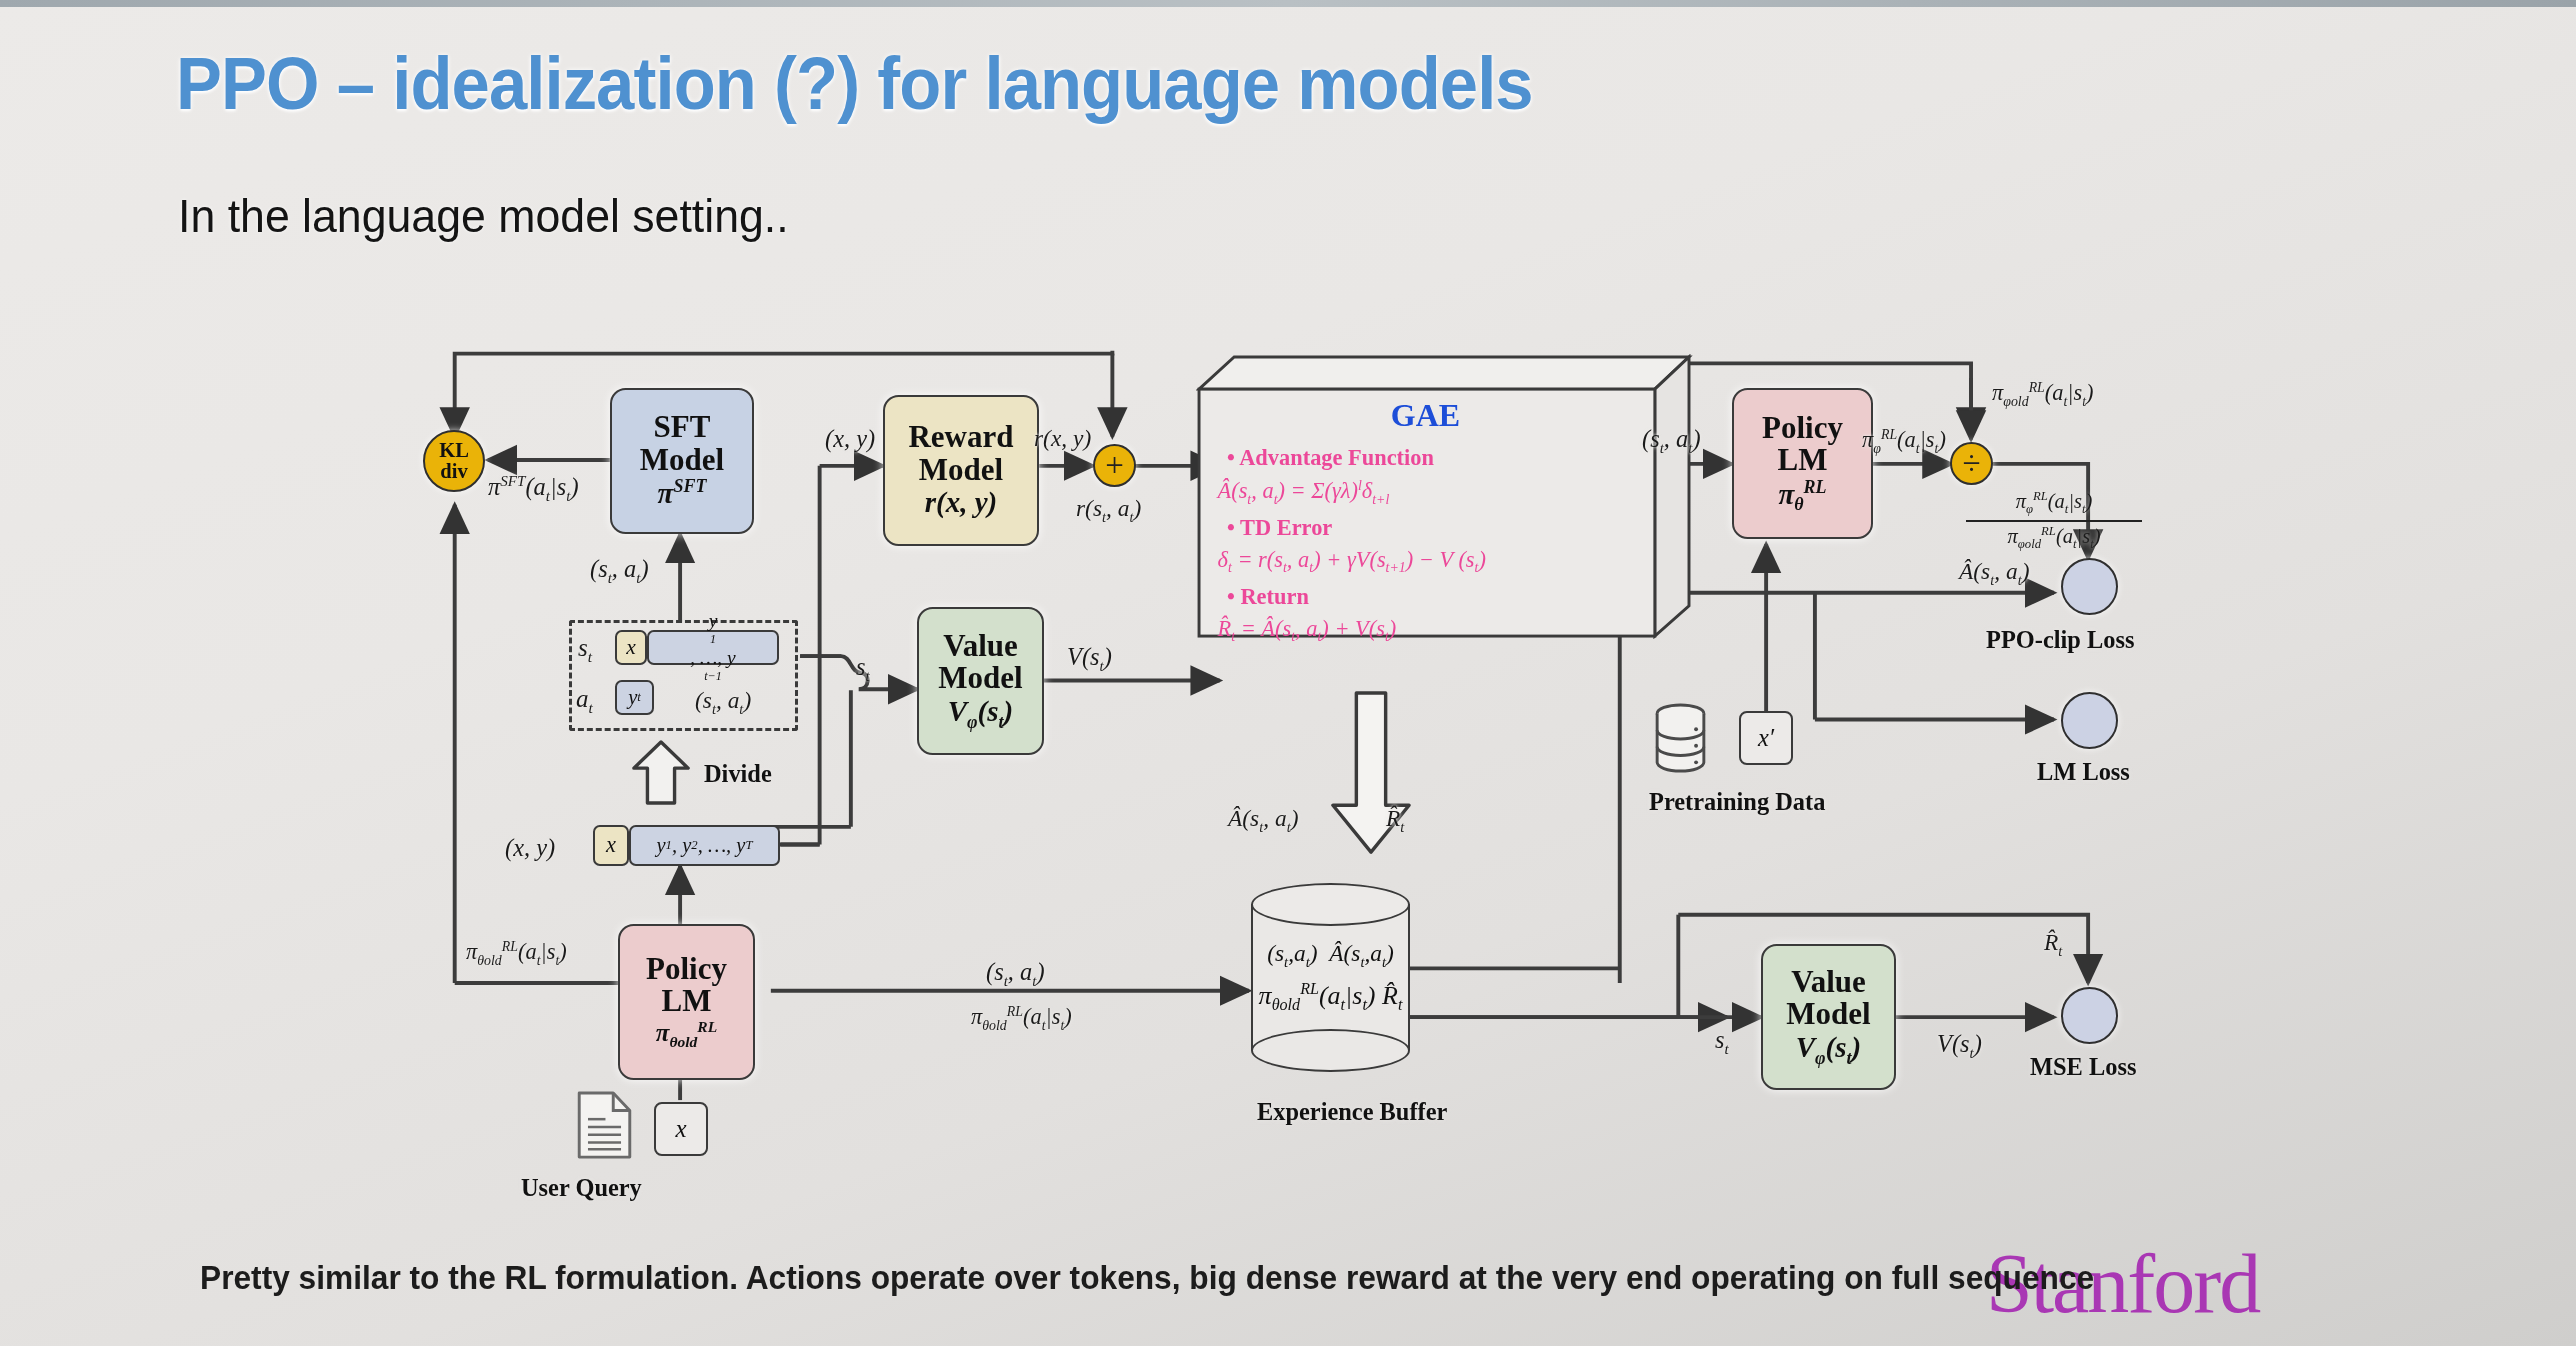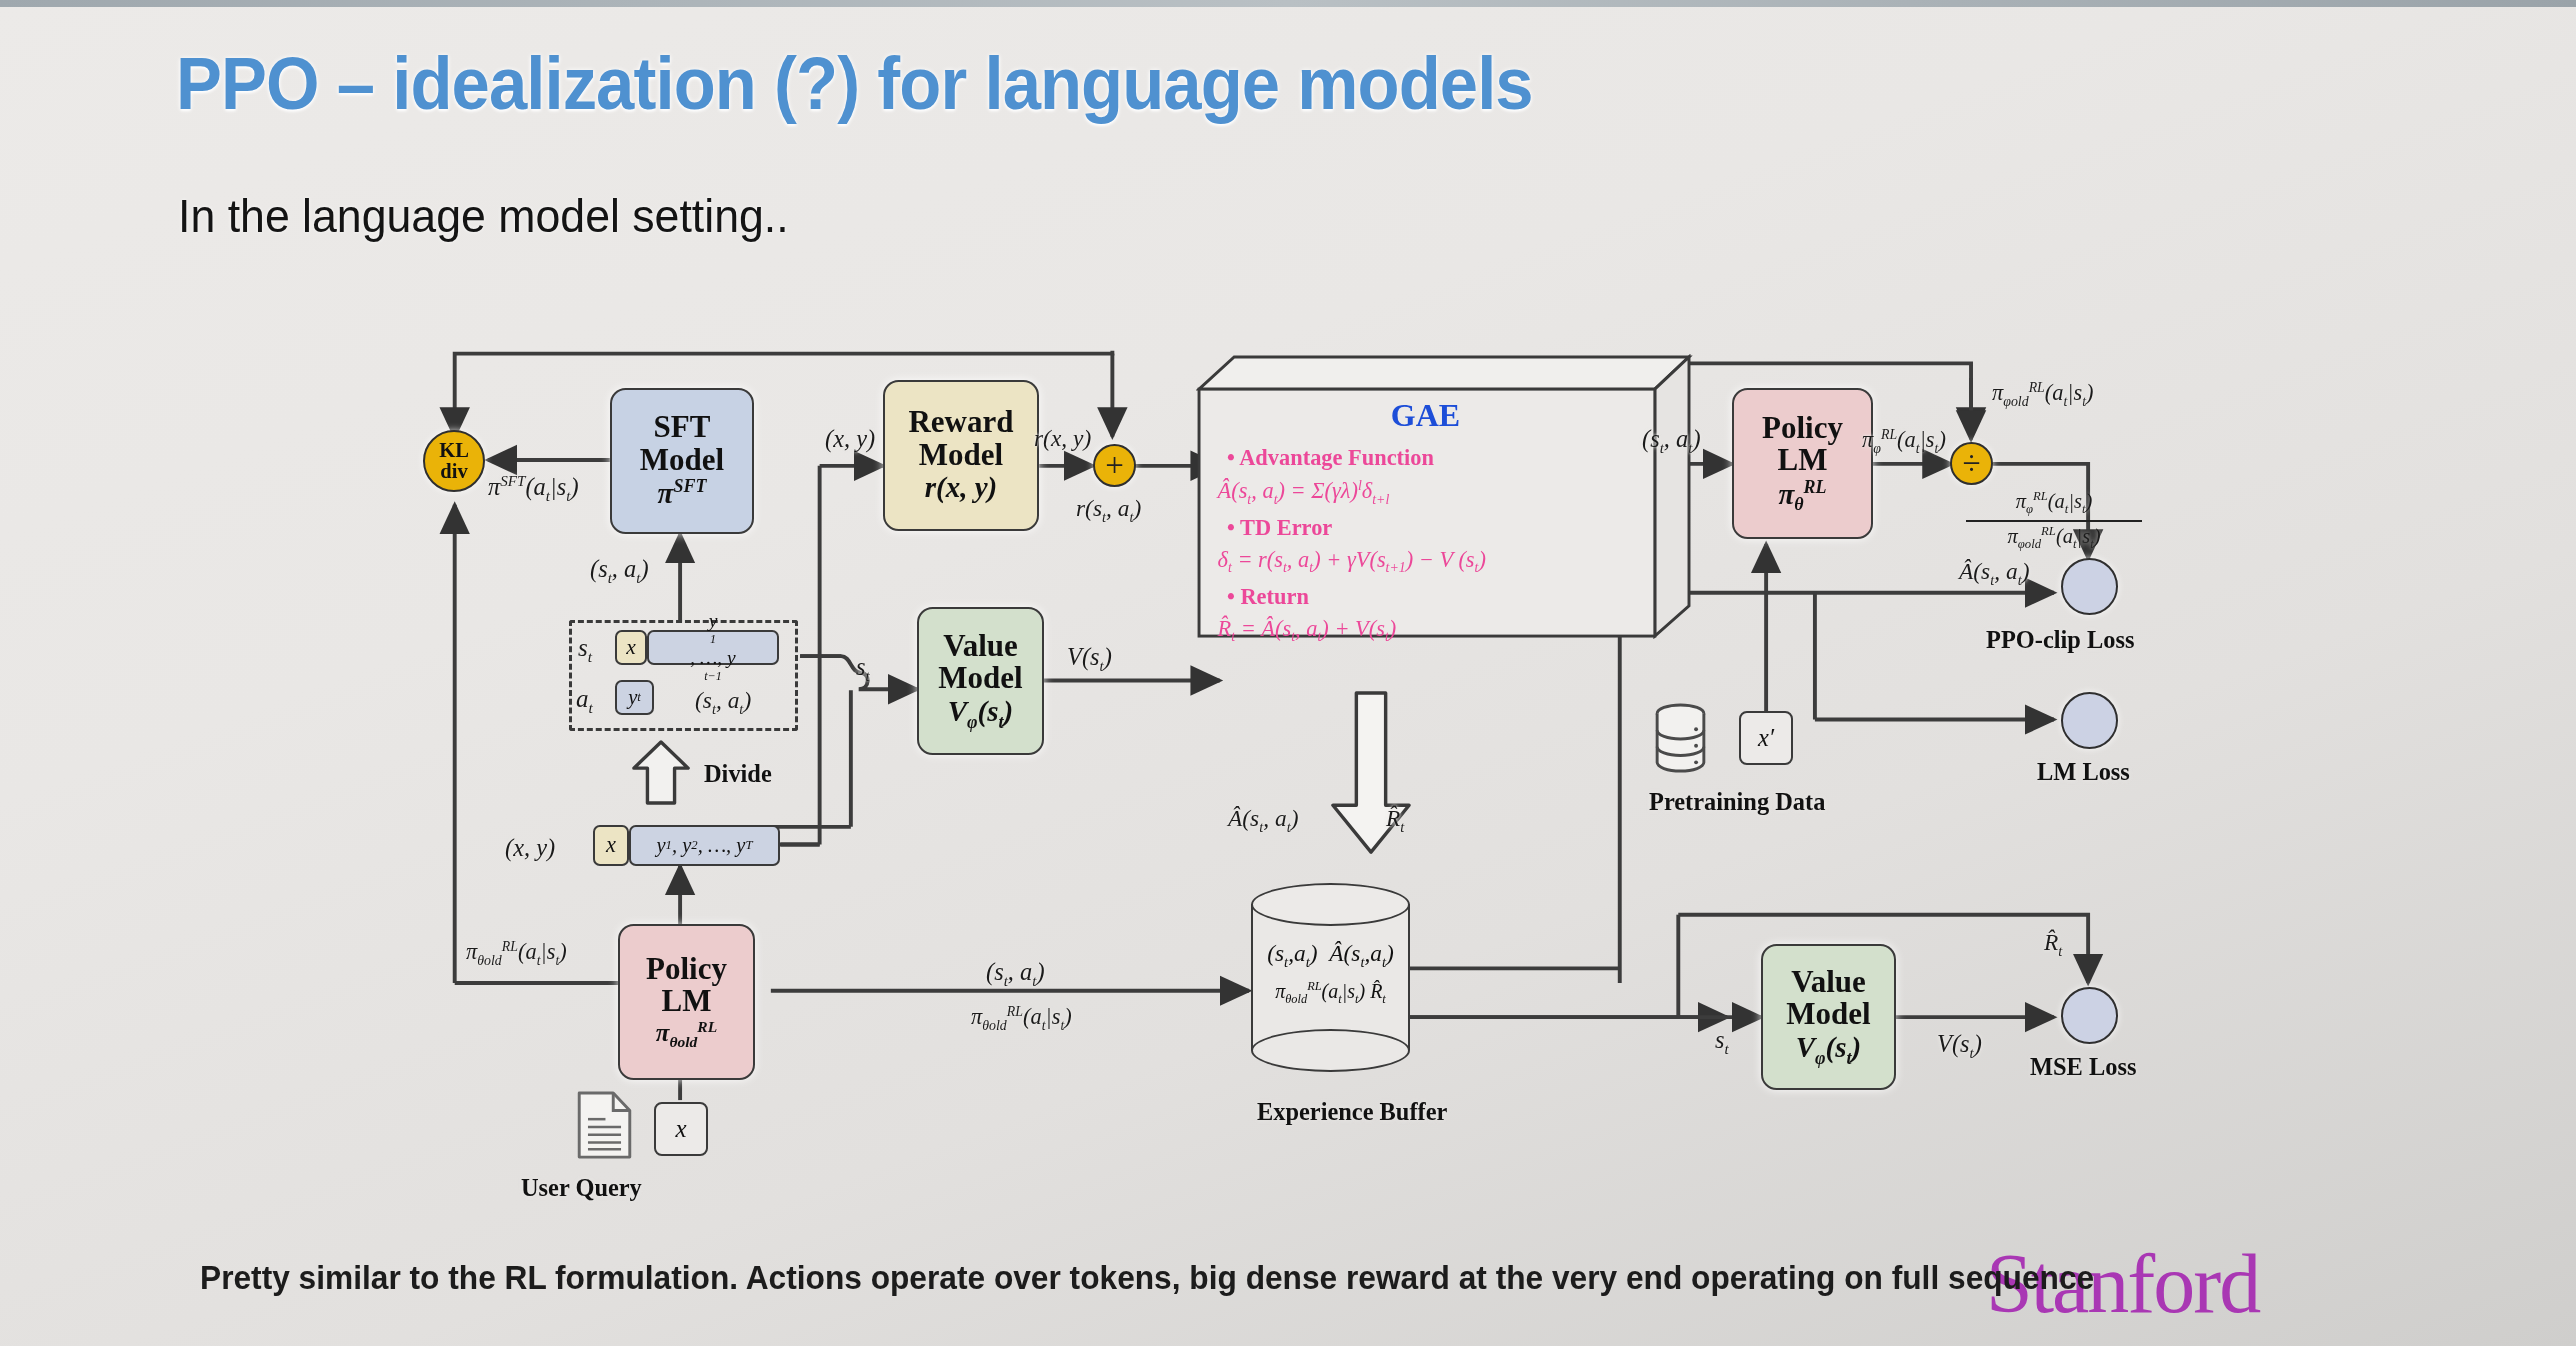--- a/index.html
+++ b/index.html
@@ -233,21 +233,21 @@
     </svg>
     <div class="cap-b" style="left:704px;top:753px;">Divide</div>
 
     <div class="lbl" style="left:505px;top:827px;font-size:24.4px;">(<i>x</i>, <i>y</i>)</div>
     <div class="tokrow" style="left:593px;top:818px;">
       <div class="tok tok-x" style="width:36px;height:41px;font-size:22.4px;">x</div>
       <div class="tok tok-y" style="width:151px;height:41px;font-size:20.5px;">y<sub>1</sub>, y<sub>2</sub>, …, y<sub>T</sub></div>
     </div>
 
     <div class="lbl" style="left:825px;top:418px;font-size:24.4px;">(<i>x</i>, <i>y</i>)</div>
-    <div class="node box-reward" style="left:883px;top:373px;width:156px;height:151px;">
+    <div class="node box-reward" style="left:883px;top:388px;width:156px;height:151px;">
       <div class="l1">Reward</div>
       <div class="l2">Model</div>
       <div class="l3"><i>r</i>(<i>x</i>, <i>y</i>)</div>
     </div>
     <div class="lbl" style="left:1034px;top:418px;font-size:23.4px;"><i>r</i>(<i>x</i>, <i>y</i>)</div>
 
     <div class="circ" style="left:1093px;top:437px;width:43px;height:43px;">
       <span class="opsym">+</span>
     </div>
     <div class="lbl" style="left:1076px;top:488px;font-size:23.4px;"><i>r</i>(<i>s</i><sub>t</sub>, <i>a</i><sub>t</sub>)</div>
@@ -286,21 +286,21 @@
     </svg>
     <div class="lbl" style="left:1228px;top:798px;font-size:23.4px;">Â(<i>s</i><sub>t</sub>, <i>a</i><sub>t</sub>)</div>
     <div class="lbl" style="left:1386px;top:798px;font-size:23.4px;">R̂<sub>t</sub></div>
 
     <div class="cyl" style="left:1251px;top:876px;width:159px;height:191px;">
       <div class="cyl-body"></div>
       <div class="cyl-bot"></div>
       <div class="cyl-top"></div>
       <div class="cyl-txt">
         <div>(<i>s</i><sub>t</sub>,<i>a</i><sub>t</sub>)&nbsp; Â(<i>s</i><sub>t</sub>,<i>a</i><sub>t</sub>)</div>
-        <div style="font-size:20px;">π<sub>θold</sub><sup>RL</sup>(<i>a</i><sub>t</sub>|<i>s</i><sub>t</sub>) R̂<sub>t</sub></div>
+        <div style="font-size:26px;">π<sub>θold</sub><sup>RL</sup>(<i>a</i><sub>t</sub>|<i>s</i><sub>t</sub>) R̂<sub>t</sub></div>
       </div>
     </div>
     <div class="cap-b" style="left:1257px;top:1091px;">Experience Buffer</div>
 
     <div class="lbl" style="left:1642px;top:418px;font-size:24.4px;">(<i>s</i><sub>t</sub>, <i>a</i><sub>t</sub>)</div>
     <div class="node box-policy" style="left:1732px;top:381px;width:141px;height:151px;">
       <div class="l1">Policy</div>
       <div class="l2">LM</div>
       <div class="l3">π<sub>θ</sub><sup>RL</sup></div>
     </div>

